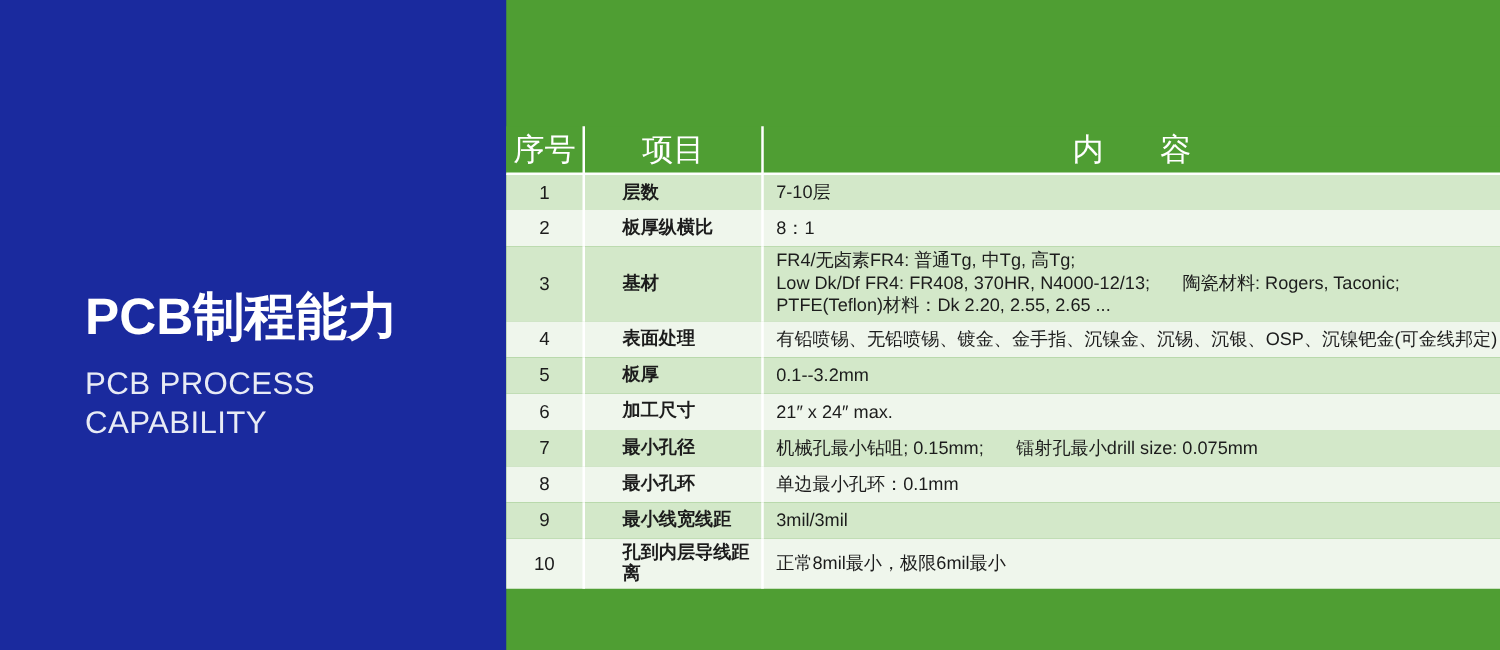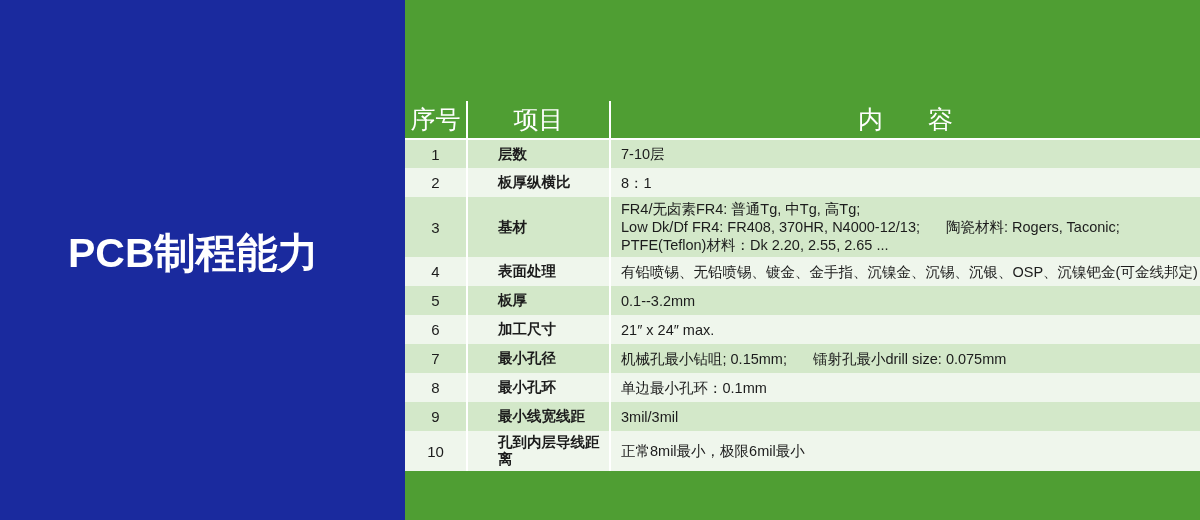--- a/index.html
+++ b/index.html
@@ -117,20 +117,24 @@
   .gapsp { display: inline-block; width: 26px; }
 </style>
 </head>
 <body>
 
 <div id="page">
 
   <div class="left-panel">
     <div class="brand-block">
       <div class="brand-title">PCB制程能力</div>
+      <div class="brand-sub">
+        <span class="brand-sub-line">PCB PROCESS</span>
+        <span class="brand-sub-line">CAPABILITY</span>
+      </div>
     </div>
   </div>
 
   <div class="right-panel">
 
     <table class="spec-table">
       <colgroup>
         <col class="c-no">
           <col class="c-item">
           <col class="c-cont">

